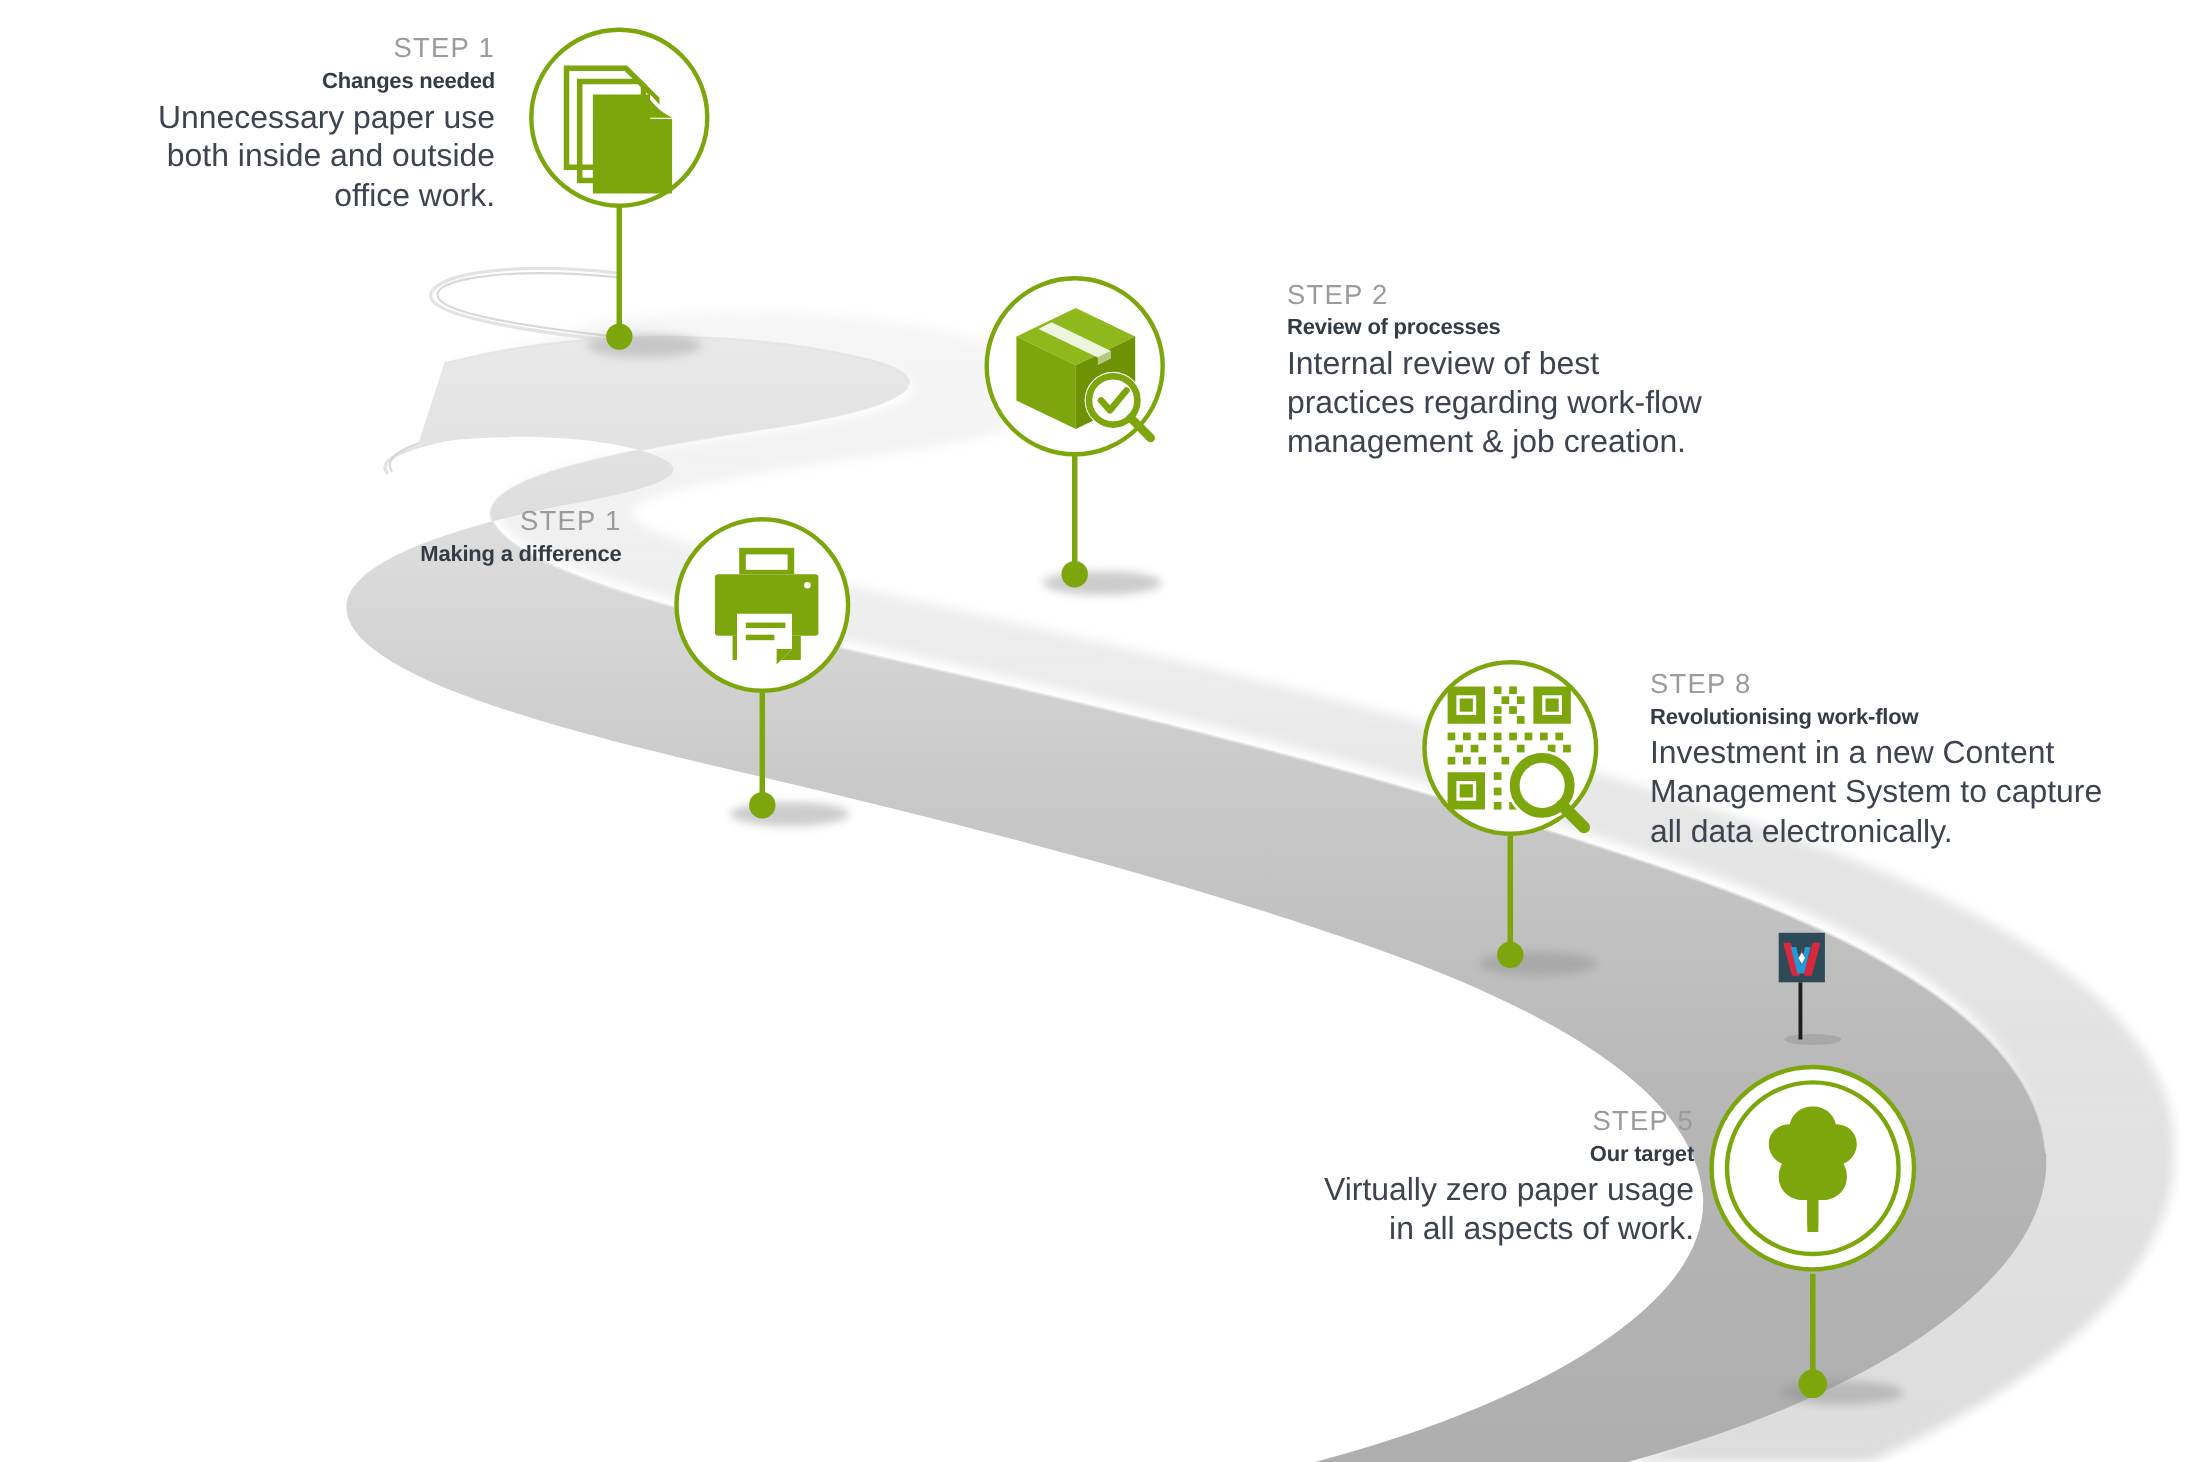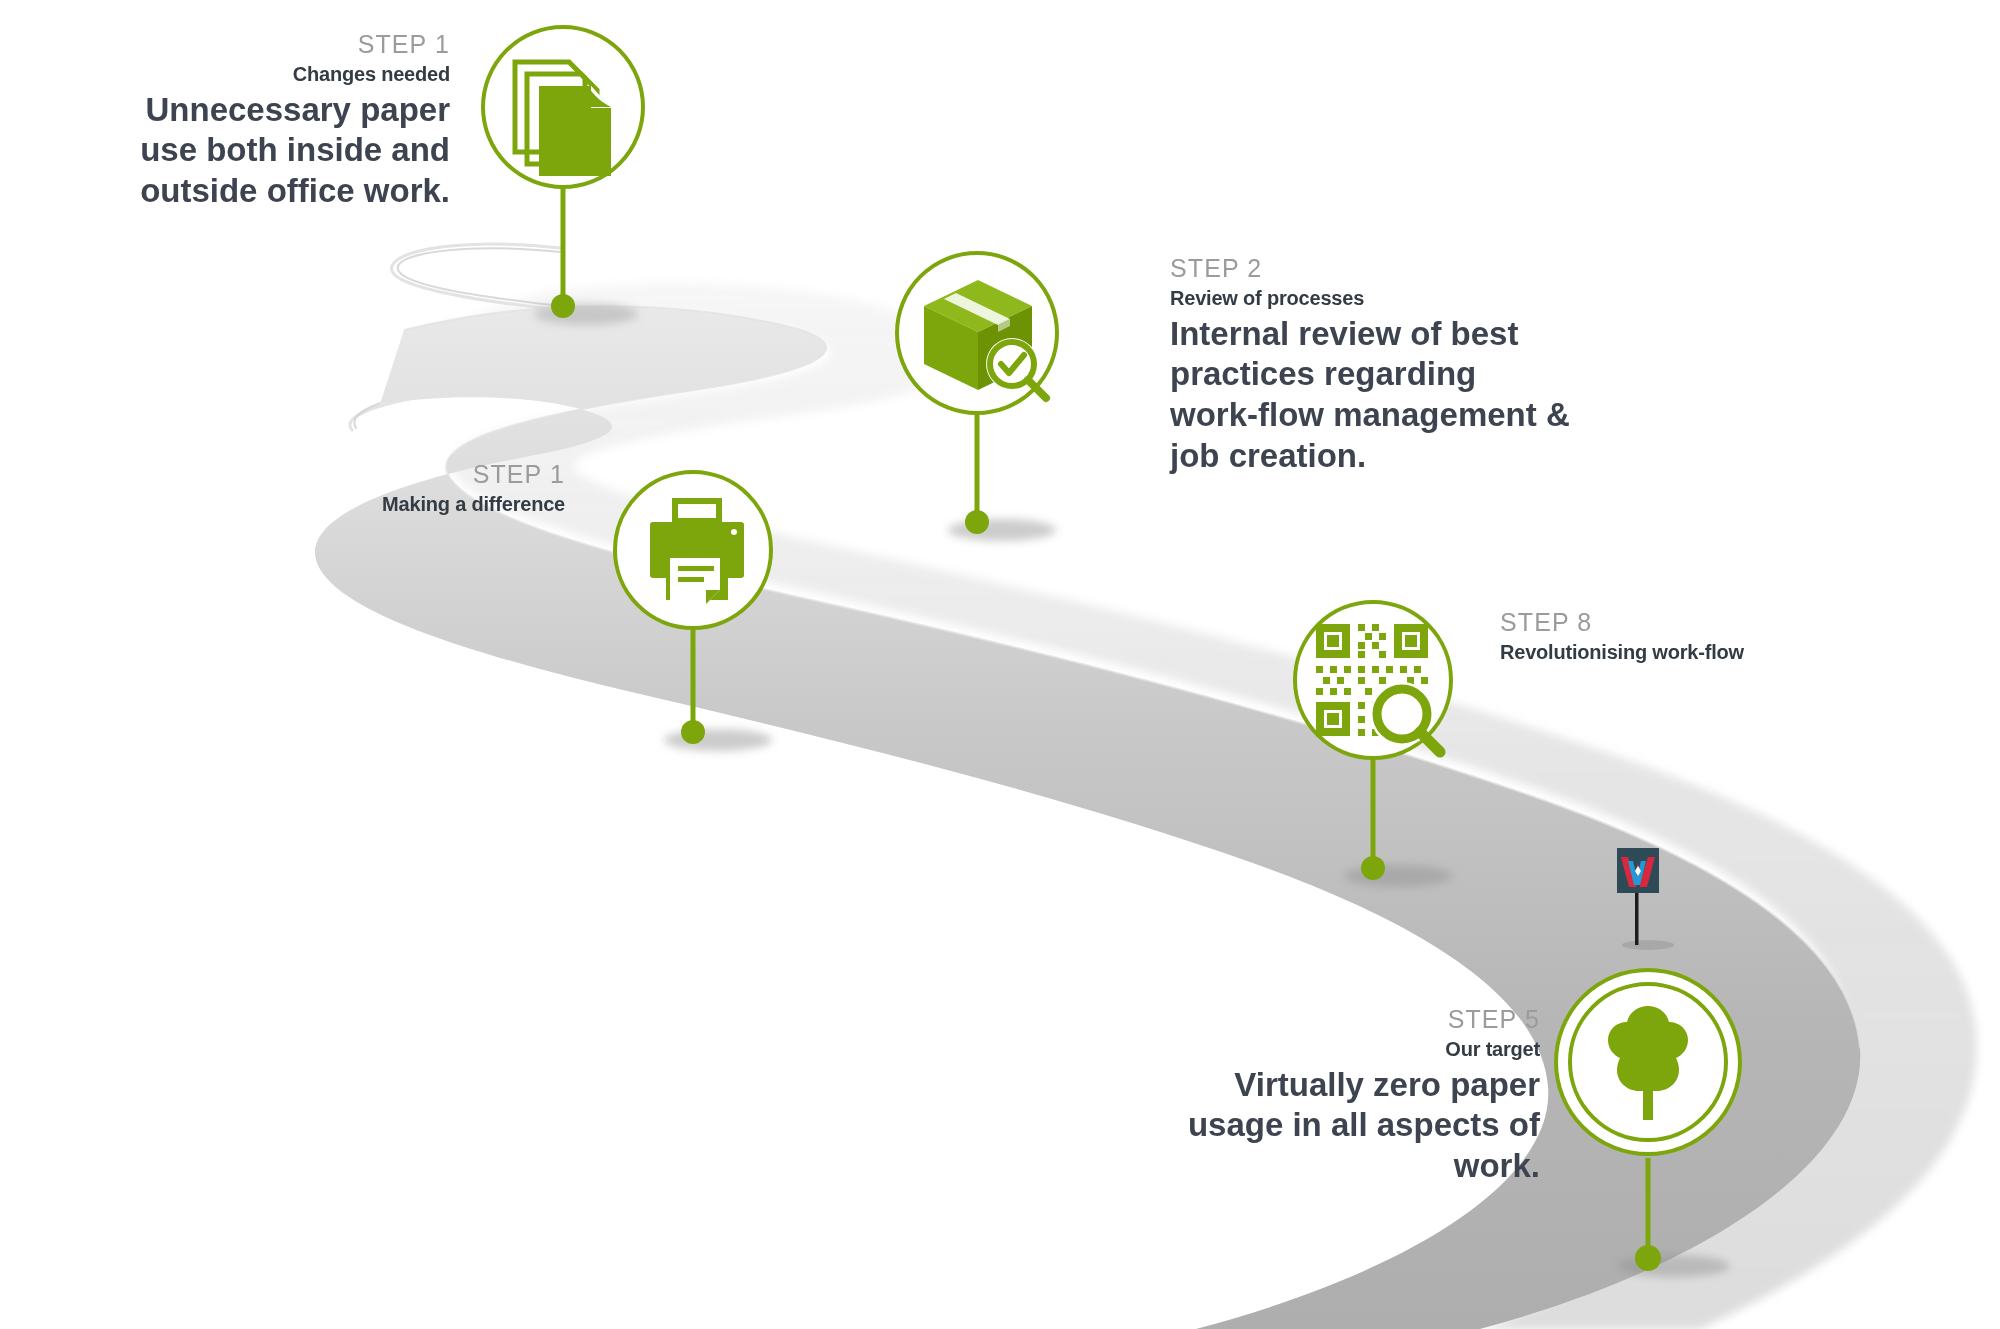--- a/index.html
+++ b/index.html
@@ -51,22 +51,22 @@
   .step-title {
     font-size: 20px;
     font-weight: 700;
     color: #333b44;
     line-height: 1.2;
     margin: 0 0 4px 0;
     white-space: nowrap;
     letter-spacing: -0.2px;
   }
   .step-desc {
-    font-size: 33px;
-    font-weight: 700;
+    font-size: 29px;
+    font-weight: 400;
     color: #3d4450;
     line-height: 1.24;
     margin: 0;
   }
 
   
   .marker {
     position: absolute;
   }
   .marker svg { display: block; overflow: visible; }
@@ -266,20 +266,21 @@
         </g>
       </svg>
     </div>
   </div>
 
   <div class="step">
 
     <div class="step-text align-left" style="left:1500px; top:608px; width:440px;">
       <p class="step-eyebrow">STEP 8</p>
       <p class="step-title">Revolutionising work-flow</p>
+      <p class="step-desc">Investment in a new Content Management System to capture all data electronically.</p>
     </div>
 
     <div class="marker" style="left:1288px; top:598px;">
       <svg width="190" height="300" viewBox="0 0 190 300" xmlns="http://www.w3.org/2000/svg">
         <line x1="85" y1="162" x2="85" y2="268" stroke="#7ca60b" stroke-width="5"></line>
         <ellipse cx="110" cy="278" rx="54" ry="11" fill="#8f8f8f" opacity="0.45" filter="url(#dotBlur)"></ellipse>
         <circle cx="85" cy="270" r="12" fill="#7ca60b"></circle>
         <circle cx="85" cy="82" r="78" fill="#ffffff" stroke="#7ca60b" stroke-width="4"></circle>
 
         <g transform="translate(26,24)" fill="#7ca60b">

